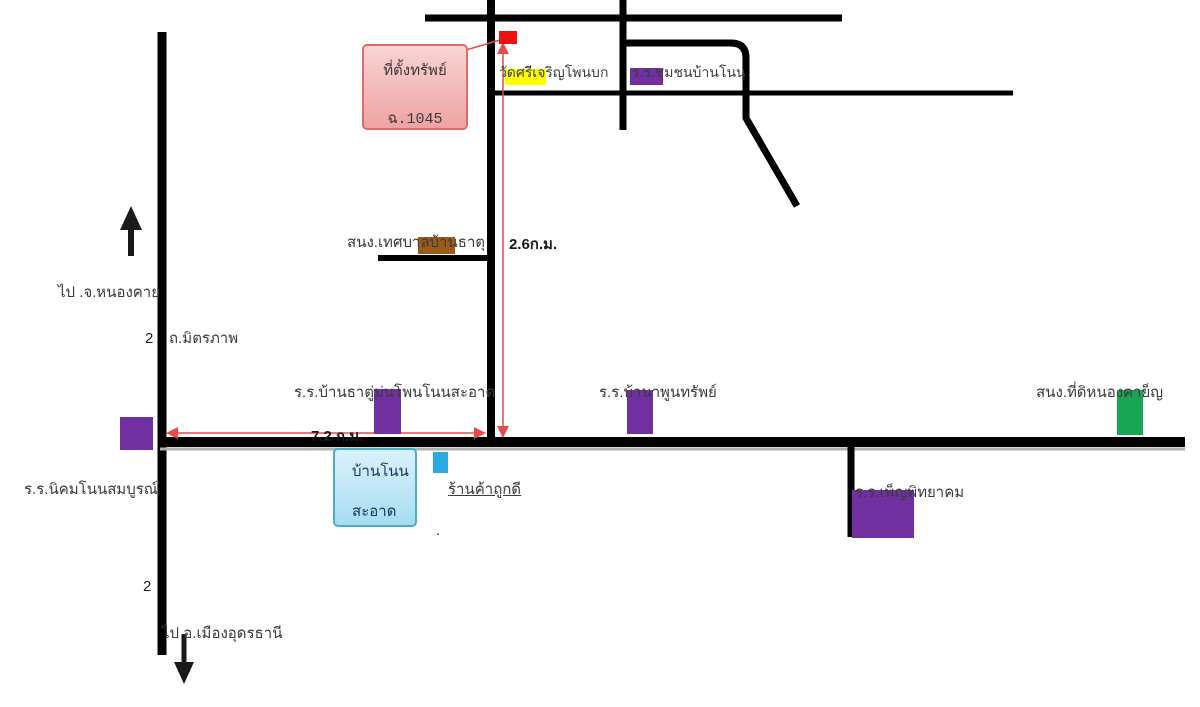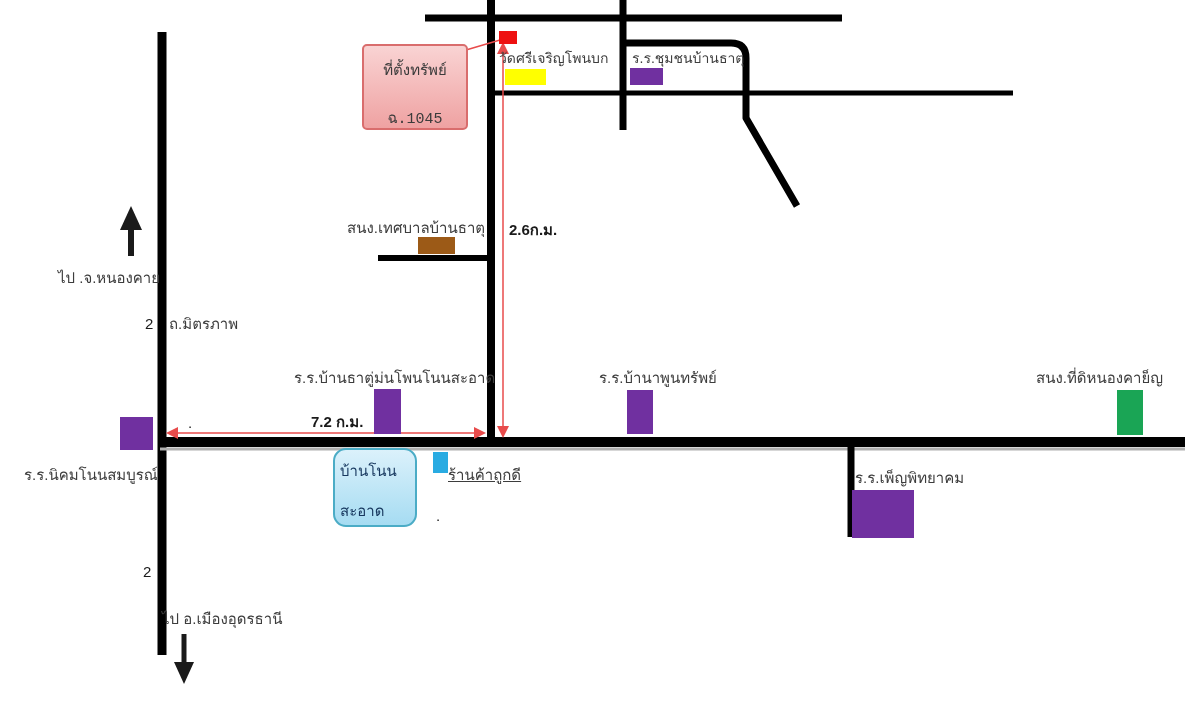--- a/index.html
+++ b/index.html
@@ -10,20 +10,21 @@
     font-family:"Liberation Sans","DejaVu Sans",sans-serif;
     overflow:hidden;
   }
   #road-layer{position:absolute;left:0;top:0;width:1200px;height:707px;}
   .lbl{
     position:absolute;
     font-size:15px;
     line-height:19px;
     color:#3d3d3d;
     white-space:nowrap;
+    margin-top:14px;
   }
   .lbl.bold{font-weight:bold;color:#1a1a1a;}
   .marker{position:absolute;}
   
   .m-red{left:499px;top:31px;width:18px;height:13px;background:#ee1111;}
   .m-yellow{left:505px;top:69px;width:41px;height:16px;background:#ffff00;}
   .m-purple-watthat{left:630px;top:68px;width:33px;height:17px;background:#7030a0;}
   .m-brown{left:418px;top:237px;width:37px;height:17px;background:#9c5a17;}
   .m-purple-nikhom{left:120px;top:417px;width:33px;height:33px;background:#7030a0;}
   .m-purple-mumon{left:374px;top:389px;width:27px;height:45px;background:#7030a0;}
@@ -37,23 +38,23 @@
     background:linear-gradient(#f9d3d3,#efa2a2);
     border:2px solid #d96d6d;border-radius:5px;
     box-sizing:border-box;
     text-align:center;color:#3b3b3b;font-size:15px;
   }
   #property-box .pb-line1{margin-top:12px;}
   #property-box .pb-line2{margin-top:24px;font-family:Liberation Mono, monospace;}
   #village-box{
     position:absolute;left:333px;top:448px;width:84px;height:79px;
     background:linear-gradient(#dbf1fb,#a6dcf2);
-    border:2px solid #4bacc6;border-radius:13px;
+    border:2px solid #4bacc6;border-radius:5px;
     box-sizing:border-box;
-    color:#17375e;font-size:15px;padding-left:5px;
+    color:#17375e;font-size:15px;padding-left:17px;
   }
   #village-box .vb-line1{margin-top:9px;}
   #village-box .vb-line2{margin-top:16px;font-family:Liberation Serif, serif;}
   
   .p-temple{left:499px;top:49px;font-size:14px;}
   .p-banthat{left:632px;top:49px;font-size:14px;}
   .p-municipal{left:347px;top:218px;}
   .p-vdist{left:509px;top:220px;text-align:right;}
   .p-nongkhai{left:58px;top:268px;}
   .p-r2up{left:145px;top:314px;color:#1a1a1a;}
@@ -128,21 +129,21 @@
   <div class="marker m-purple-watthat"></div>
   <div class="marker m-brown"></div>
   <div class="marker m-purple-nikhom"></div>
   <div class="marker m-purple-mumon"></div>
   <div class="marker m-blue-shop"></div>
   <div class="marker m-purple-napoon"></div>
   <div class="marker m-green-land"></div>
   <div class="marker m-purple-phen"></div>
 
   <div class="lbl p-temple">วัดศรีเจริญโพนบก</div>
-  <div class="lbl p-banthat">ร.ร.ชุมชนบ้านธาตุ</div>
+  <div class="lbl p-banthat">ร.ร.ชุมชนบ้านโนนุ</div>
   <div class="lbl p-municipal">สนง.เทศบาลบ้านธาตุ</div>
   <div class="lbl bold p-vdist">2.6ก.ม.</div>
   <div class="lbl p-nongkhai">ไป .จ.หนองคาย</div>
   <div class="lbl p-r2up">2</div>
   <div class="lbl p-mittraphap">ถ.มิตรภาพ</div>
   <div class="lbl p-nikhom">ร.ร.นิคมโนนสมบูรณ์</div>
   <div class="lbl p-mumon">ร.ร.บ้านธาตู่ม่นโพนโนนสะอาด</div>
   <div class="lbl bold p-hdist">7.2 ก.ม.</div>
   <div class="lbl p-shop">ร้านค้าถูกดี</div>
   <div class="lbl p-napoon">ร.ร.บ้านาพูนทรัพย์</div>

